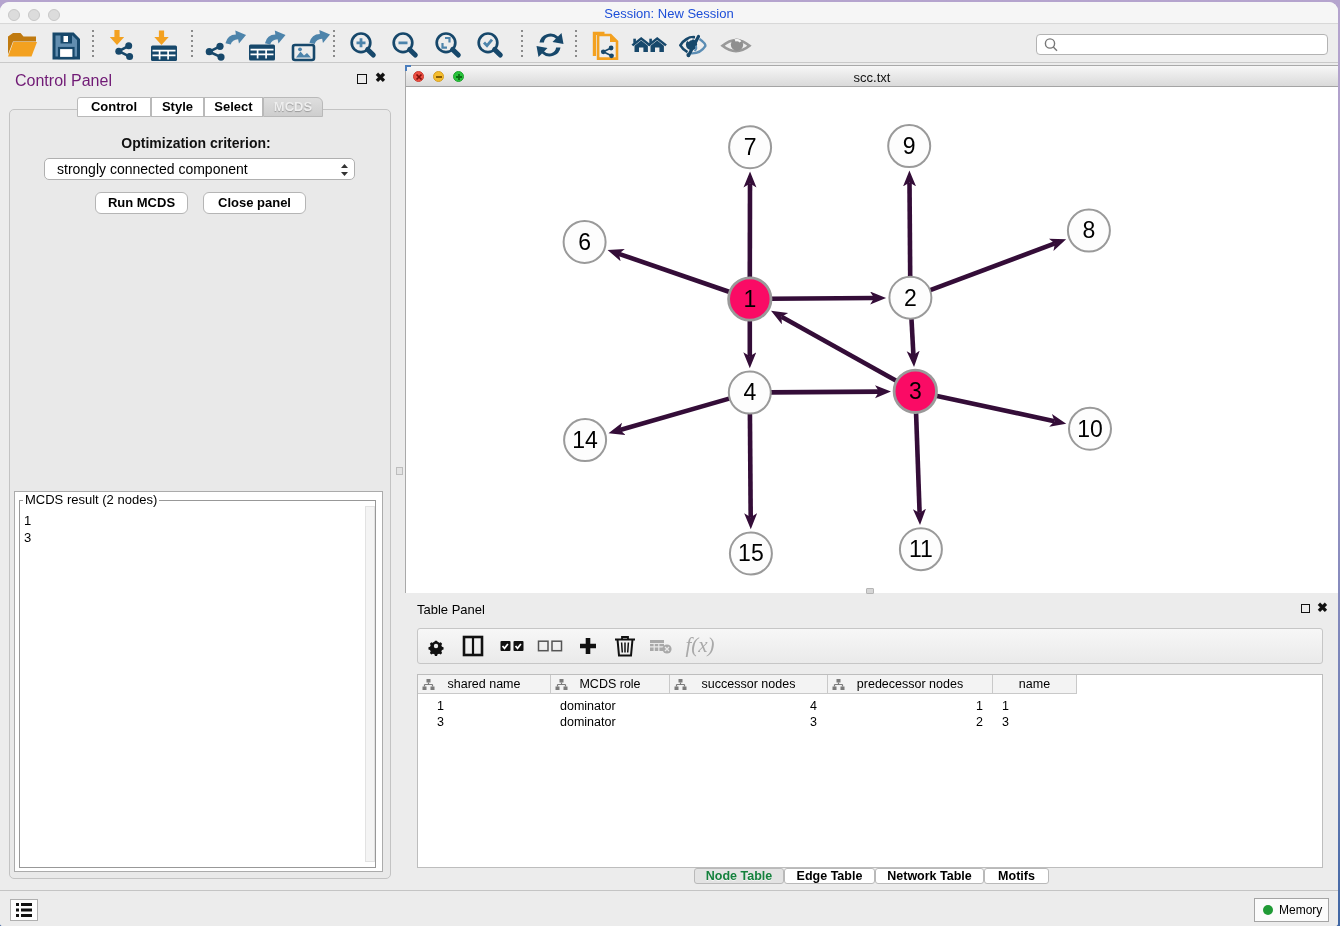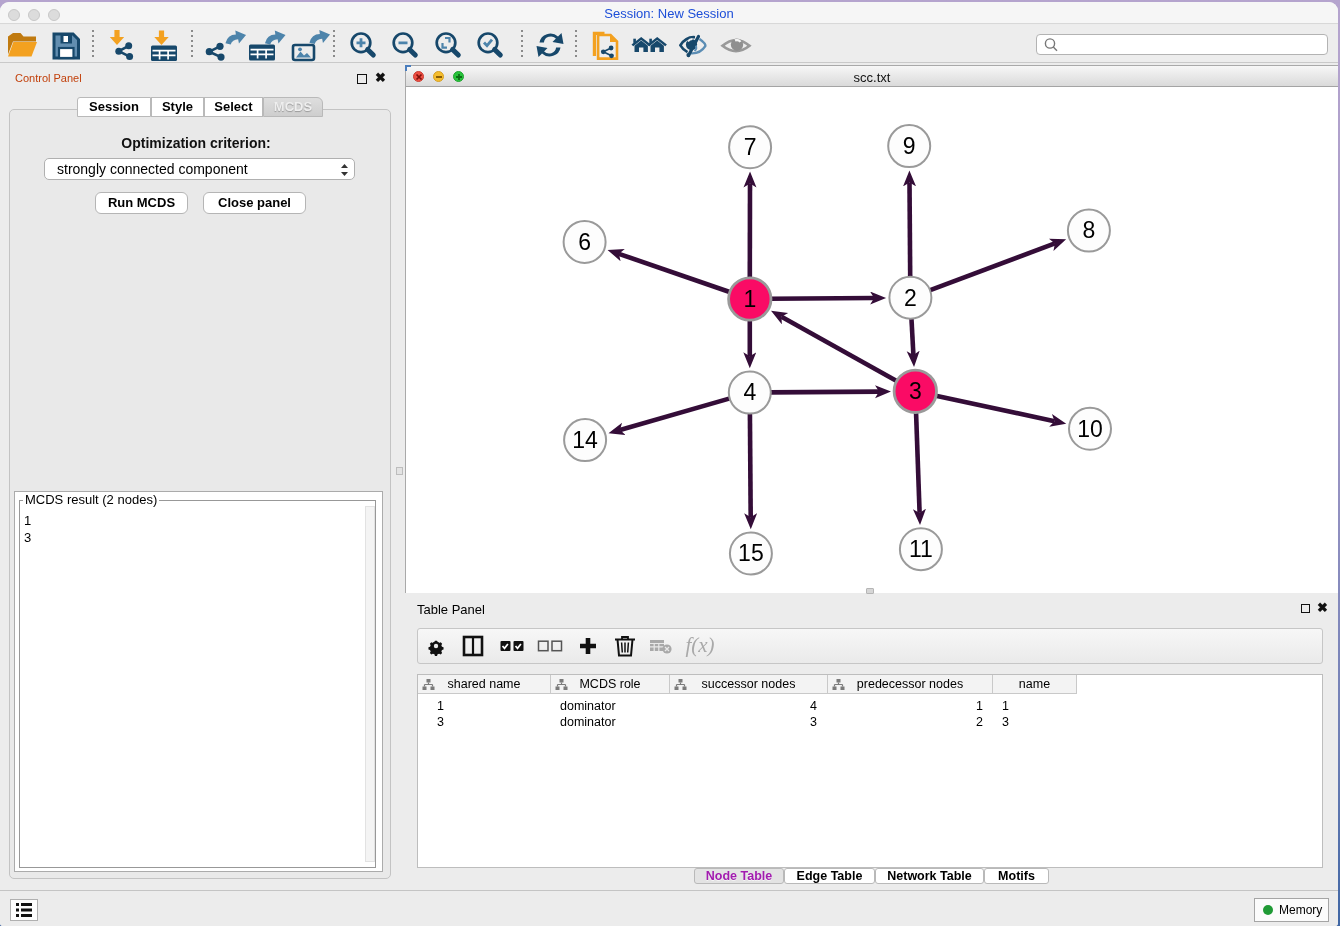--- a/index.html
+++ b/index.html
@@ -10,21 +10,21 @@
 
 #titlebar { position:absolute; left:0; top:0; width:100%; height:22px; background:#f6f6f6; border-bottom:1px solid #d8d8d8; }
 .tl { position:absolute; top:7px; width:12px; height:12px; border-radius:50%; background:#dcdcdc; border:1px solid #c7c7c7; }
 #titletext { position:absolute; top:4px; width:100%; text-align:center; font-size:13px; color:#1d4ed8; }
 
 #toolbar { position:absolute; left:0; top:23px; width:100%; height:38px; background:#ededed; border-bottom:1px solid #c9c9c9; }
 .sep { position:absolute; top:5px; height:28px; width:2px; background-image:repeating-linear-gradient(180deg,#8a8a8a 0 2px,rgba(0,0,0,0) 2px 5px); }
 #search { position:absolute; left:1036px; top:9px; width:292px; height:21px; background:#fff; border:1px solid #b3b3b3; border-radius:4px; }
 
 #cpanel { position:absolute; left:0; top:61px; width:392px; height:827px; background:#ececec; }
-#cphead { position:absolute; left:15px; top:9px; font-size:11px; color:#c2410c; }
+#cphead { position:absolute; left:15px; top:9px; font-size:16px; color:#701a75; }
 .tab { position:absolute; top:34px; height:20px; background:#fff; border:1px solid #b9b9b9; font-size:13px; font-weight:bold; color:#000; text-align:center; line-height:18px; }
 #tabpane { position:absolute; left:9px; top:46px; width:382px; height:770px; background:#e9e9e9; border:1px solid #c3c3c3; border-radius:5px; }
 #optlabel { position:absolute; left:0; top:72px; width:392px; text-align:center; font-size:14px; font-weight:bold; color:#111; }
 #combo { position:absolute; left:44px; top:95px; width:311px; height:22px; background:#fff; border:1px solid #b0b0b0; border-radius:5px; font-size:14px; line-height:20px; padding-left:12px; color:#000; }
 .btn { position:absolute; top:129px; height:22px; background:#fff; border:1px solid #b5b5b5; border-radius:6px; font-size:13px; font-weight:bold; color:#000; text-align:center; line-height:20px; }
 #resultbox { position:absolute; left:14px; top:428px; width:369px; height:381px; background:#fff; border:1px solid #ababab; }
 #fieldset { position:absolute; left:19px; top:437px; width:357px; height:368px; border:1px solid #989898; }
 #legend { position:absolute; left:23px; top:429px; background:#fff; padding:0 2px; font-size:13px; color:#000000; }
 #items { position:absolute; left:24px; top:449px; font-size:13px; color:#000; line-height:17px; }
 #rscroll { position:absolute; left:365px; top:443px; width:10px; height:356px; background:#f4f4f4; border:1px solid #e2e2e2; }
@@ -185,21 +185,21 @@
           <circle cx="7" cy="6.5" r="4.6" fill="none" stroke="#777" stroke-width="1.4"></circle>
           <path d="M10.3,10 L14,13.7" stroke="#777" stroke-width="1.4"></path>
         </svg>
       </div>
   </div>
   <div id="cpanel">
     <div id="cphead">Control Panel</div>
     <div class="abs" style="left:357px;top:11px;width:10px;height:10px;border:1.5px solid #111;"></div>
     <div class="abs" style="left:375px;top:7px;font-size:13px;font-weight:bold;color:#111;">✖</div>
     <div id="tabpane"></div>
-    <div class="tab" style="left:77px;width:74px;border-radius:3px 0 0 0;">Session</div>
+    <div class="tab" style="left:77px;width:74px;border-radius:3px 0 0 0;">Control</div>
     <div class="tab" style="left:151px;width:53px;">Style</div>
     <div class="tab" style="left:204px;width:59px;">Select</div>
     <div class="tab" style="left:263px;width:60px;background:linear-gradient(180deg,#dedede,#cecece);color:#efefef;text-shadow:0 1px 1px #9a9a9a;border-radius:0 6px 0 0;">MCDS</div>
     <div id="optlabel">Optimization criterion:</div>
     <div id="combo">strongly connected component
       <svg width="11" height="14" style="position:absolute;right:4px;top:4px;" viewBox="0 0 11 14">
         <path d="M2 5 L5.5 1 L9 5 Z" fill="#333"></path>
           <path d="M2 9 L5.5 13 L9 9 Z" fill="#333"></path>
       </svg>
     </div>
@@ -373,21 +373,21 @@
       <div class="td" style="left:142px;top:24px;">dominator</div>
       <div class="td" style="left:392px;top:24px;">4</div>
       <div class="td" style="left:558px;top:24px;">1</div>
       <div class="td" style="left:584px;top:24px;">1</div>
       <div class="td" style="left:19px;top:40px;">3</div>
       <div class="td" style="left:142px;top:40px;">dominator</div>
       <div class="td" style="left:392px;top:40px;">3</div>
       <div class="td" style="left:558px;top:40px;">2</div>
       <div class="td" style="left:584px;top:40px;">3</div>
     </div>
-    <div class="btab" style="left:302px;width:90px;background:#e3e3e3;color:#a21caf;text-shadow:0 1px 0 #f5f5f5;">Node Table</div>
+    <div class="btab" style="left:302px;width:90px;background:#e3e3e3;color:#15803d;text-shadow:0 1px 0 #f5f5f5;">Node Table</div>
     <div class="btab" style="left:392px;width:91px;">Edge Table</div>
     <div class="btab" style="left:483px;width:109px;">Network Table</div>
     <div class="btab" style="left:592px;width:65px;">Motifs</div>
   </div>
   <div id="status">
     <div id="listbtn">
         <svg width="26" height="20" viewBox="0 0 26 20" style="position:absolute;left:0;top:0;">
           <g fill="#111">
             <rect x="5" y="3" width="3" height="3"></rect>
             <rect x="10" y="3" width="11" height="3"></rect>

